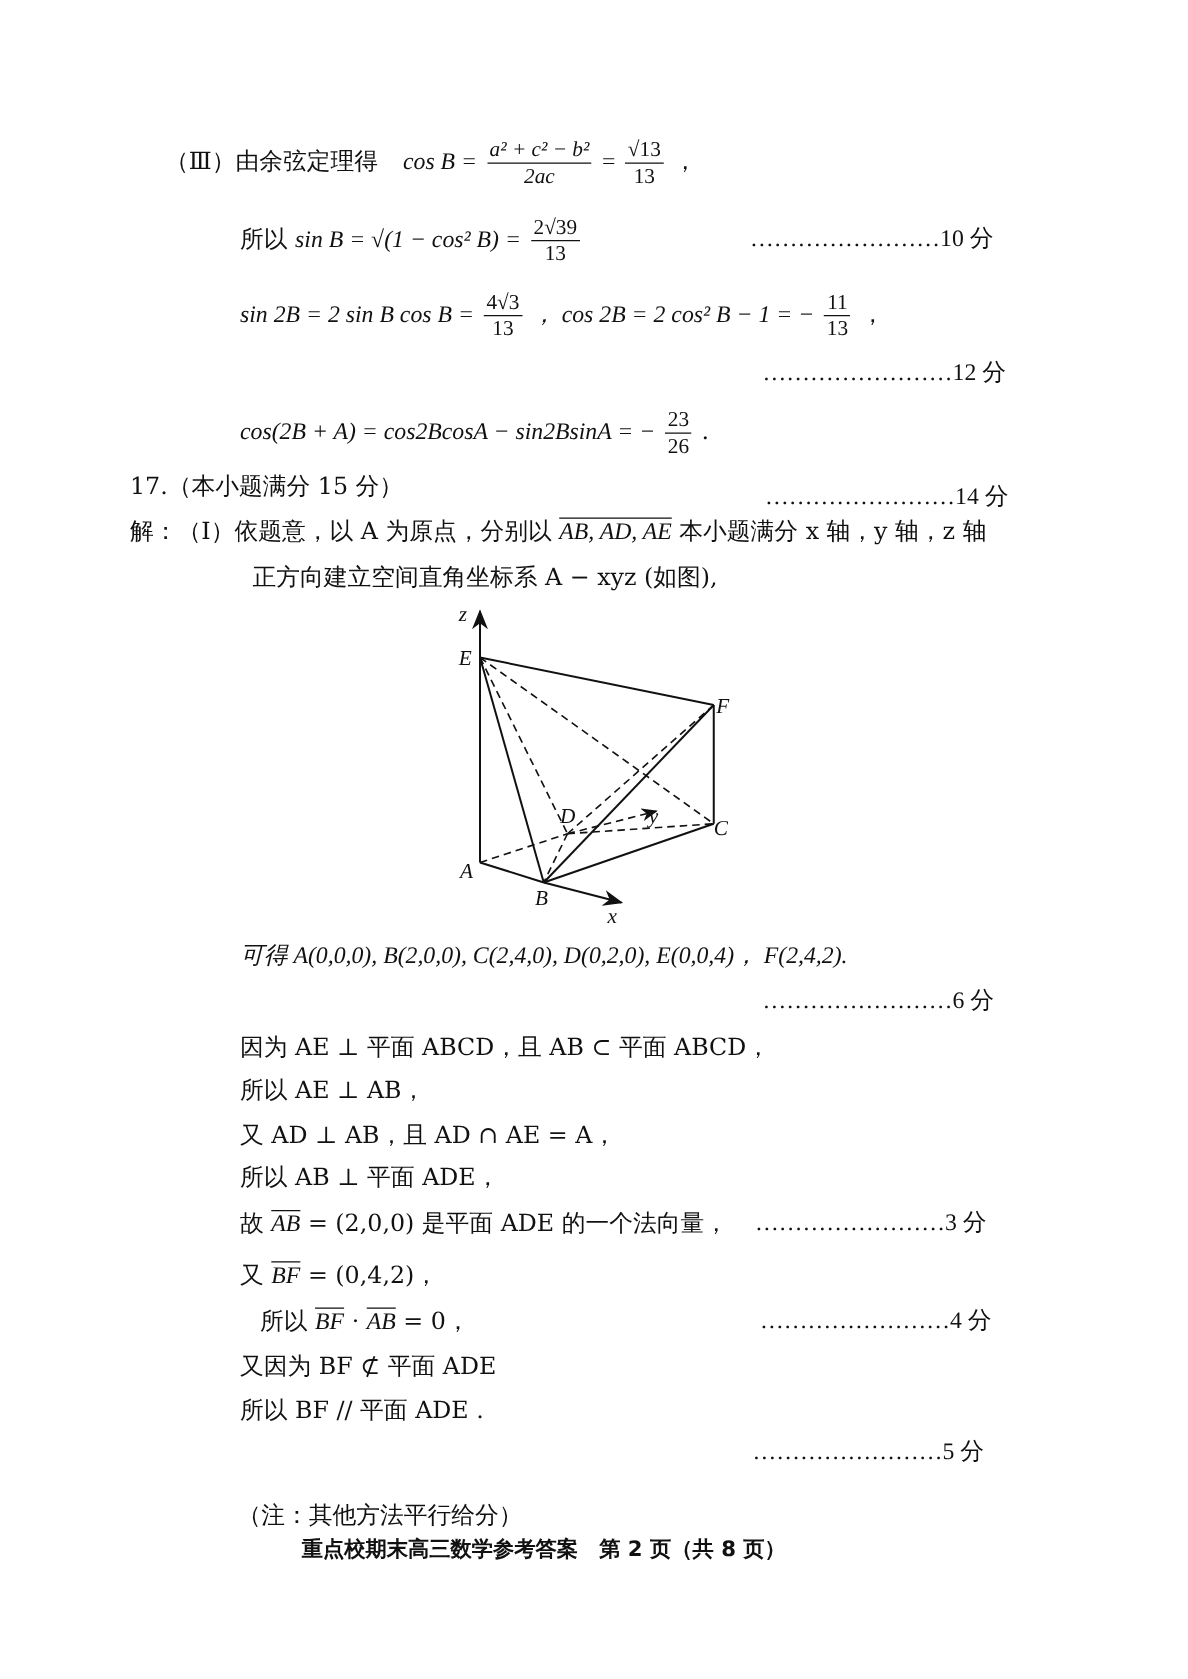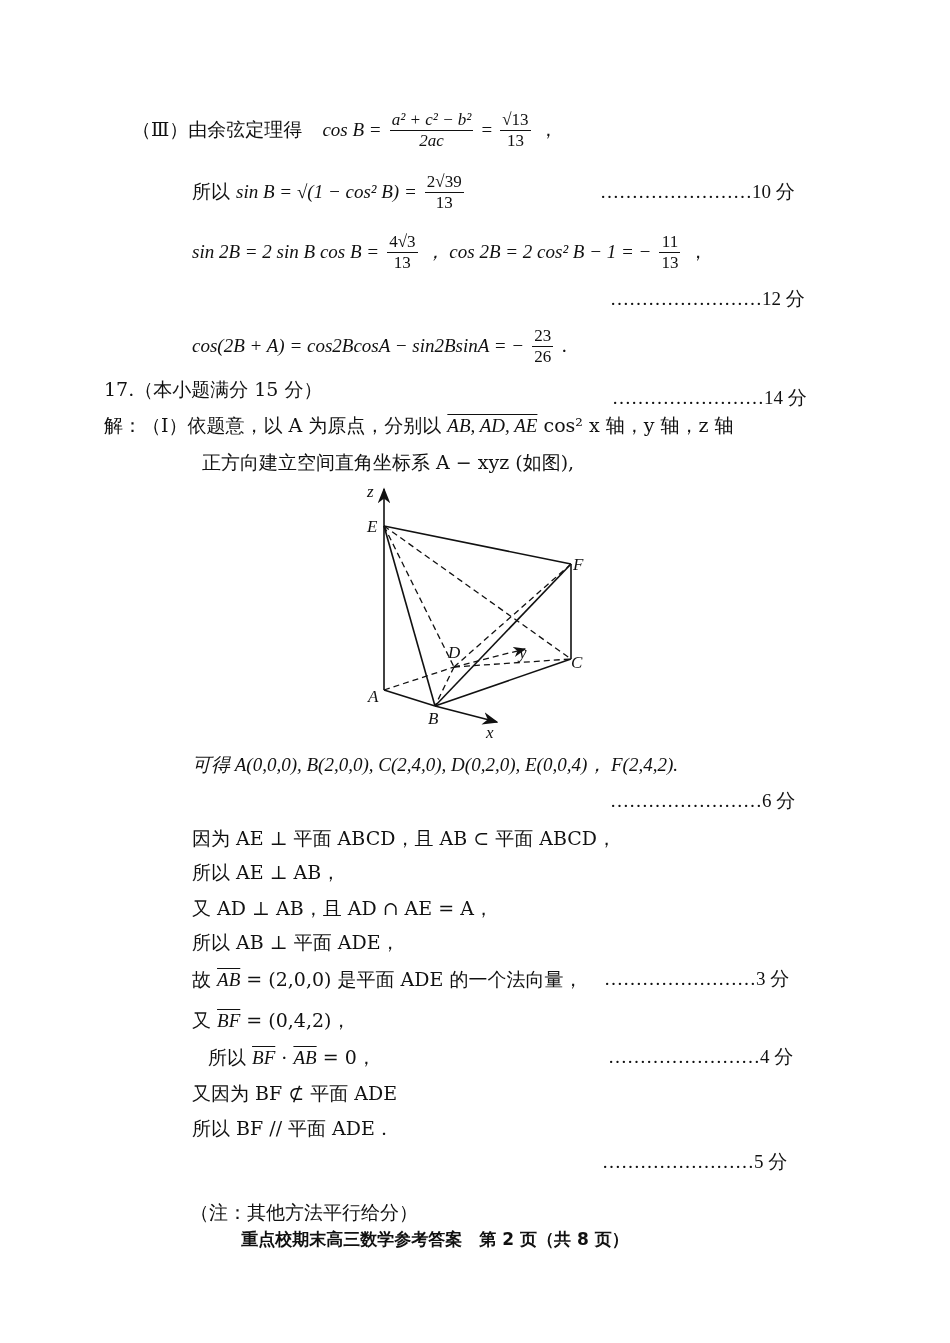--- a/index.html
+++ b/index.html
@@ -68,21 +68,21 @@
   </span>
   <span> .</span>
 </div>
 <div class="score" style="left:612px; top:350px;margin-top:36px;">……………………14 分</div>
 
 <div class="line" style="left:104px; top:377px;">17.（本小题满分 15 分）</div>
 
 <div class="line" style="left:104px; top:413px;">
   <span>解：（Ⅰ）依题意，以 A 为原点，分别以</span>
   <span class="m ov">AB, AD, AE</span>
-  <span>cos² x 轴，y 轴，z 轴</span>
+  <span>本小题满分 x 轴，y 轴，z 轴</span>
 </div>
 <div class="line" style="left:202px; top:450px;">正方向建立空间直角坐标系 A − xyz  (如图),</div>
 
 <svg id="figure" width="240" height="265" viewBox="350 478 240 265">
   <defs>
     <marker id="arr" markerWidth="10" markerHeight="8" refX="9" refY="4" orient="auto">
       <path d="M0,0 L10,4 L0,8 L3,4 Z" fill="#111"></path>
     </marker>
   </defs>
   <g stroke="#111" stroke-width="1.6" fill="none">

